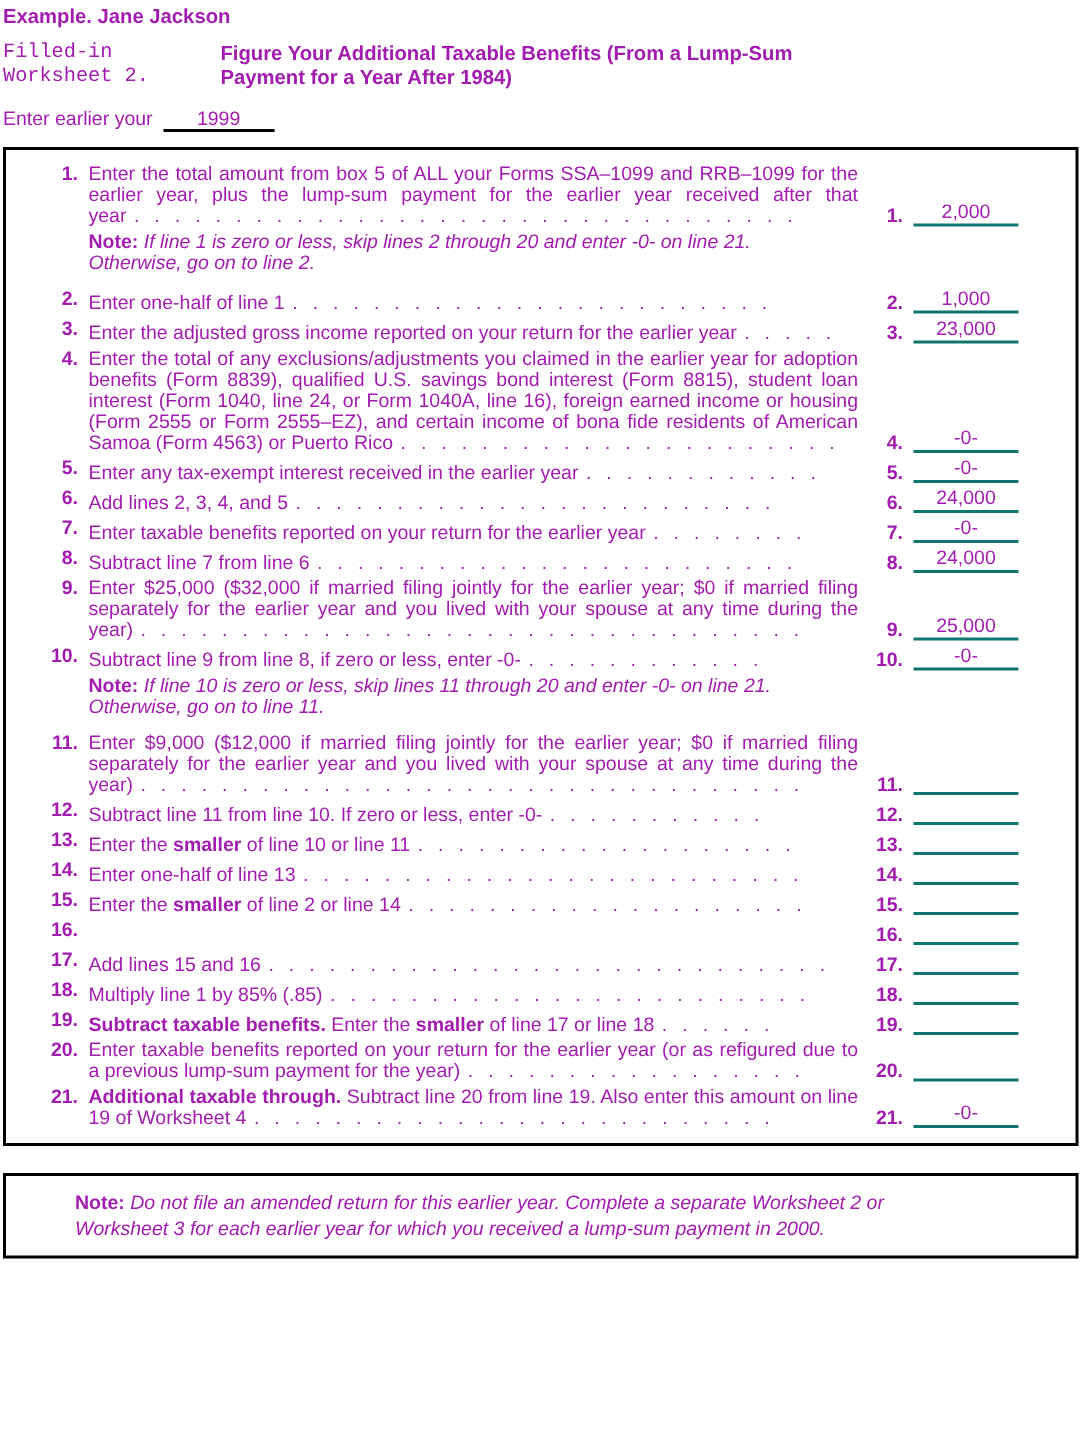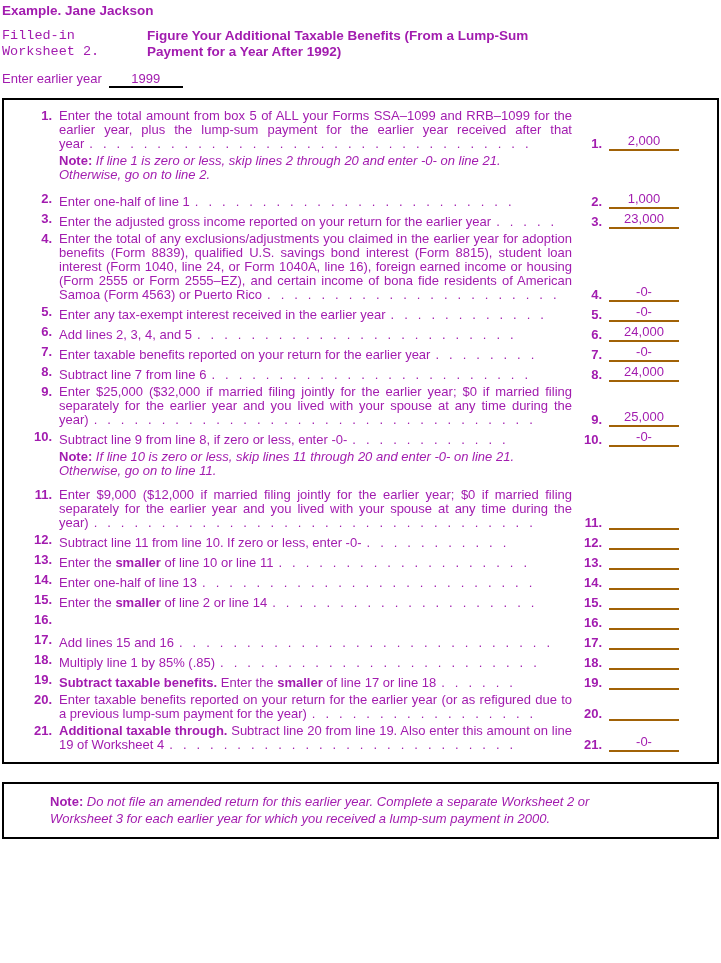--- a/index.html
+++ b/index.html
@@ -31,21 +31,21 @@
     text-align:justify;overflow:hidden;
   }
   .dots{letter-spacing:10px;margin-left:5px;white-space:normal;}
   .seg-b{font-weight:bold;}
   .wans{
     margin-left:auto;margin-right:38px;display:flex;
     align-items:flex-end;line-height:14px;flex:none;
   }
   .wans-num{font-weight:bold;width:28px;text-align:right;margin-right:7px;}
   .wans-val{
-    width:70px;border-bottom:2px solid #a16207;text-align:center;
+    width:70px;border-bottom:2px solid #0f766e;text-align:center;
     min-height:14px;padding-bottom:1px;
   }
   .wnote{margin:1px 0 10px 49px;line-height:14px;width:505px;}
   .wnote-label{font-weight:bold;}
   .wnote-text{font-style:italic;}
   .foot-box{
     width:717px;border:2px solid #000;box-sizing:border-box;margin-top:18px;
     padding:9px 30px 10px 46px;line-height:17px;background:#fff;
   }
   .foot-label{font-weight:bold;}
@@ -53,25 +53,25 @@
 </style>
 </head>
 <body>
 
 <div class="page">
 
   <div class="example">Example. Jane Jackson</div>
 
   <div class="ws-row">
     <span class="ws-label">Filled-in Worksheet 2.</span>
-    <span class="ws-title"><span>Figure Your Additional Taxable Benefits (From a Lump-Sum</span><br><span>Payment for a Year After 1992)</span></span>
+    <span class="ws-title"><span>Figure Your Additional Taxable Benefits (From a Lump-Sum</span><br><span>Payment for a Year After 1984)</span></span>
   </div>
 
   <div class="year-row">
-    <span>Enter earlier year</span><span class="year-blank">1999</span>
+    <span>Enter earlier your</span><span class="year-blank">1999</span>
   </div>
 
   <div class="main-box">
       <div class="wrow">
         <div class="wnum">1.</div>
         <div class="wtext" style="height: 42px;"><span>Enter the total amount from box 5 of ALL your Forms SSA–1099 and RRB–1099 for the earlier year, plus the lump-sum payment for the earlier year received after that year</span><span class="dots">.................................</span></div>
         <div class="wans">
           <span class="wans-num">1.</span>
           <span class="wans-val">2,000</span>
         </div>

